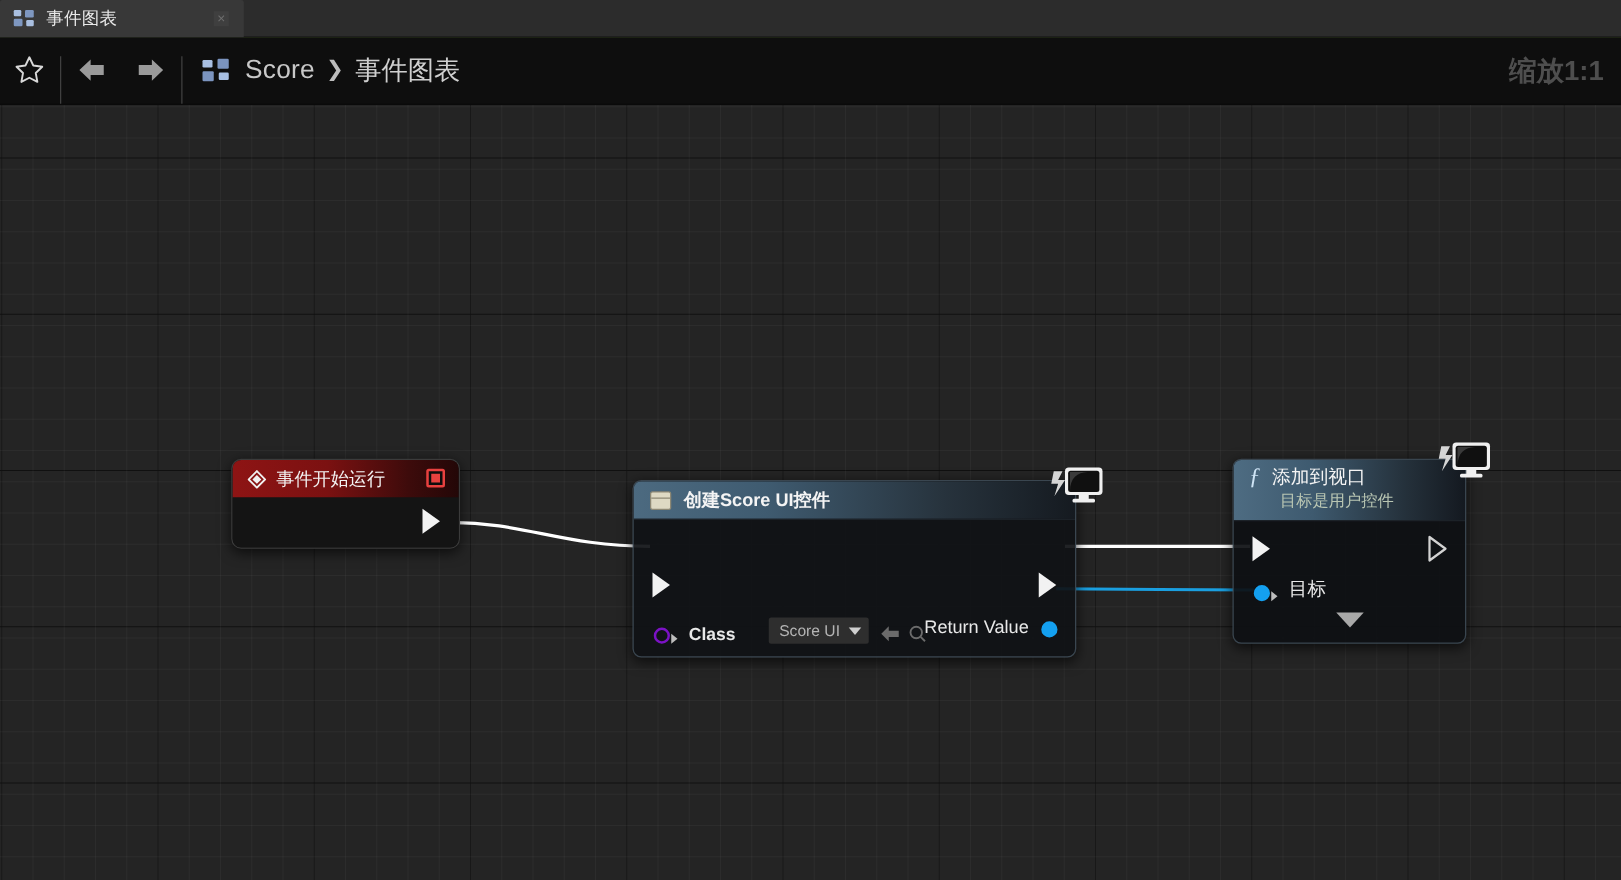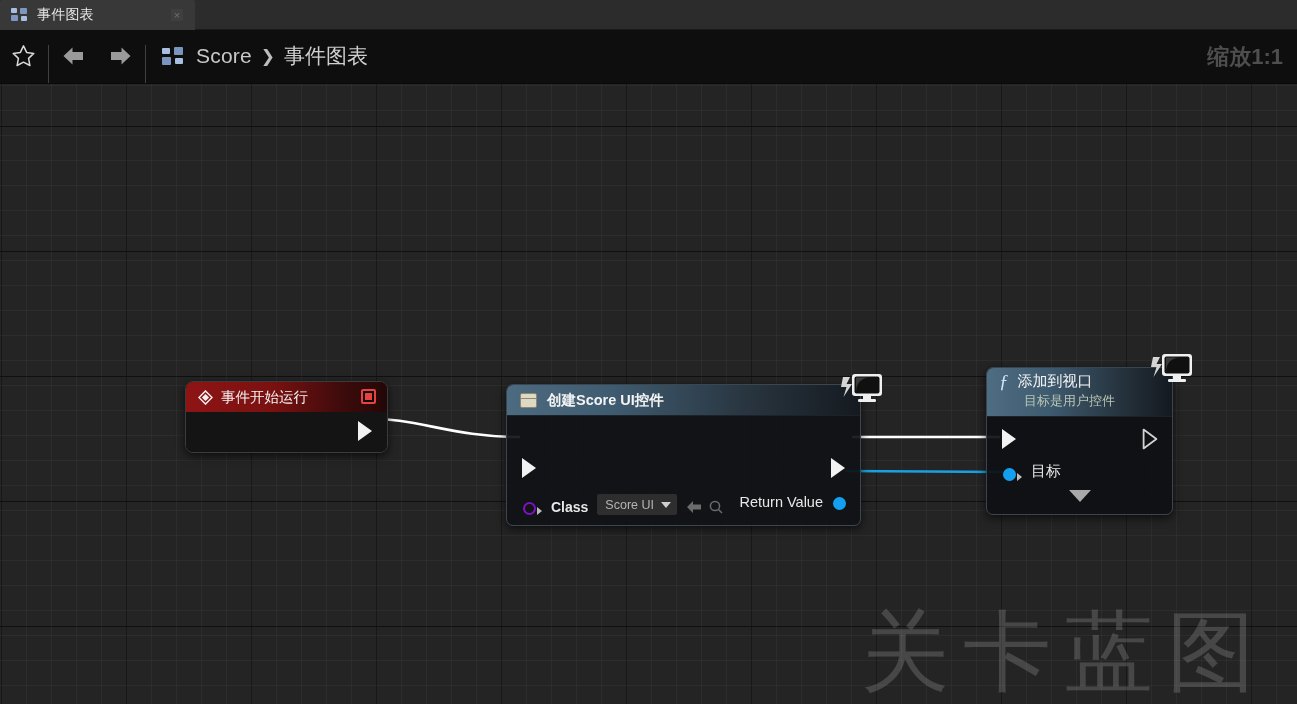--- a/index.html
+++ b/index.html
@@ -196,26 +196,25 @@
   
   .node {
     position: absolute;
     border-radius: 7px;
     box-shadow: 0 3px 10px rgba(0,0,0,.65);
   }
 
   
   .node-event {
     left: 185px; top: 367px;
-    width: 203px; height: 72px;
+    width: 183px; height: 72px;
     background: #131313;
     border: 1px solid #3b3b3b;
     border-radius: 8px;
     overflow: hidden;
-    margin-top: 14px;
   }
   .event-head {
     height: 30px;
     background: linear-gradient(to right, #8e1414 0%, #7b1111 42%, #3d0b0b 78%, #230707 100%);
     display: flex;
     align-items: center;
     padding-left: 12px;
     position: relative;
   }
   .diamond {
@@ -309,21 +308,21 @@
     flex: 0 0 auto;
   }
 
   .dropdown {
     display: flex;
     align-items: center;
     background: #2e2e2e;
     border-radius: 2px;
     height: 21px;
     padding: 0 6px 0 8px;
-    margin-left: 9px;
+    margin-left: 27px;
   }
   .dropdown-text {
     font-size: 12.5px;
     color: #b4b4b4;
     white-space: nowrap;
     margin-right: 7px;
   }
   .caret {
     width: 0; height: 0;
     border-left: 5px solid transparent;
@@ -438,21 +437,20 @@
       <span class="crumb-text">Score</span>
       <span class="crumb-sep">❯</span>
       <span class="crumb-leaf">事件图表</span>
     </div>
 
     <div class="zoom-label">缩放1:1</div>
   </div>
 
   <div class="canvas">
 
-    <div class="watermark">关卡蓝图</div>
 
     <svg class="wires">
 
       <path d="M 361 334 C 420 334, 450 353, 520 353" stroke="#ffffff" stroke-width="2.6" fill="none"></path>
 
       <path d="M 852 353 C 910 353, 940 353, 1000 353" stroke="#ffffff" stroke-width="2.6" fill="none"></path>
 
       <path d="M 845 387 C 910 387, 940 388, 1003 388" stroke="#1a9fe0" stroke-width="2.4" fill="none"></path>
     </svg>
 

